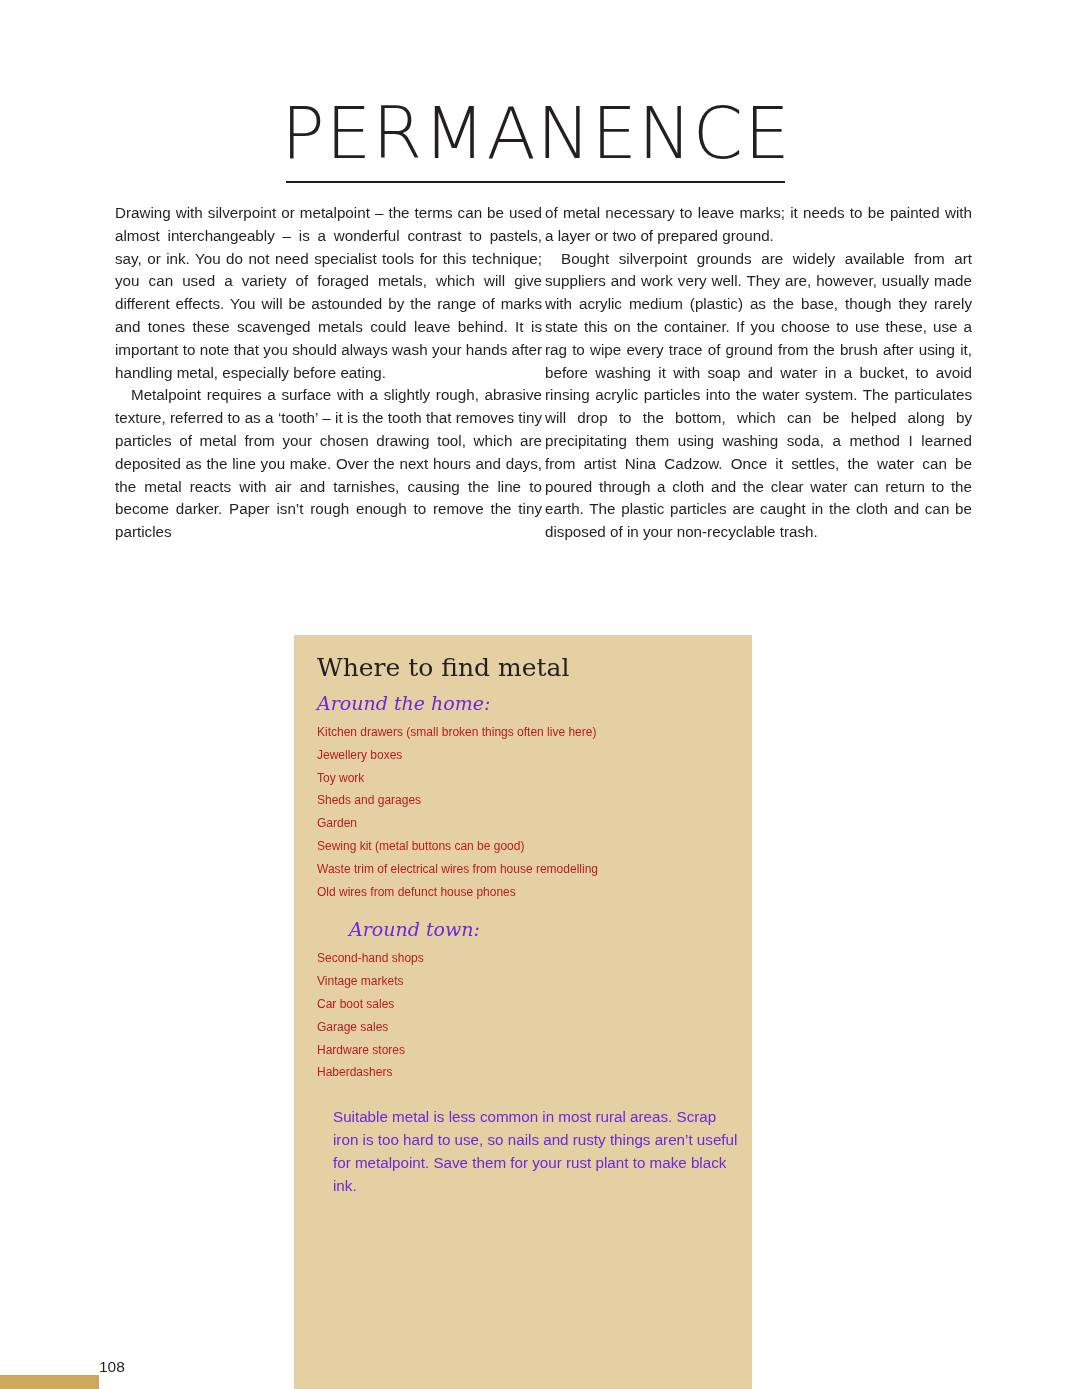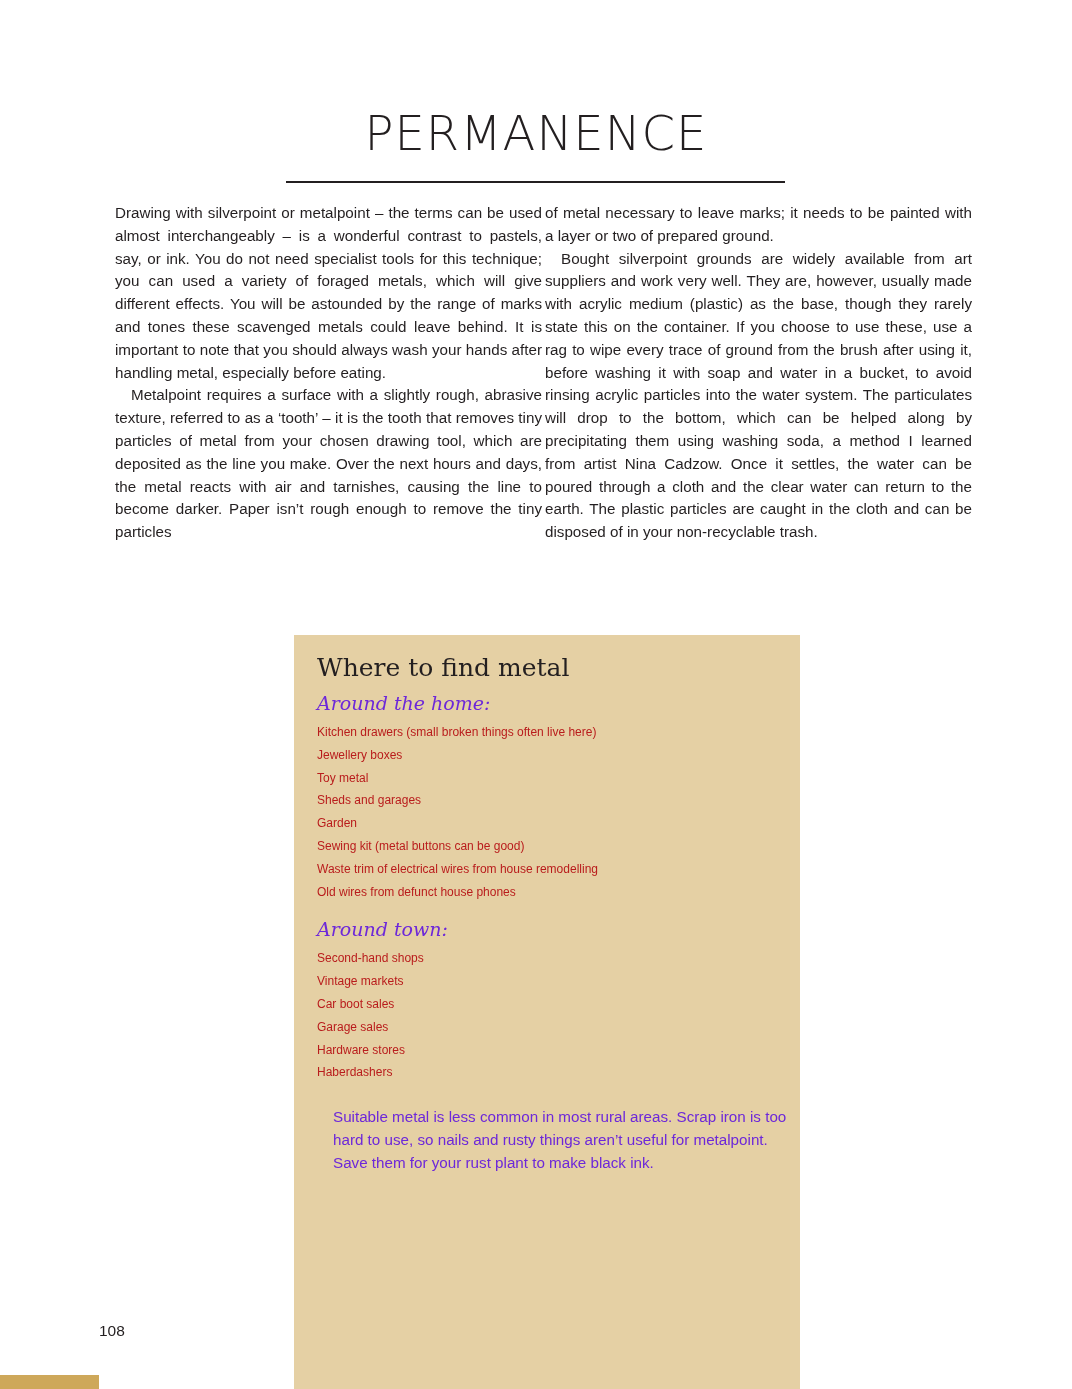--- a/index.html
+++ b/index.html
@@ -1,31 +1,31 @@
 <!DOCTYPE html>
 <html><head>
 <meta charset="utf-8">
 <style>
   html, body { margin: 0; padding: 0; background: #ffffff; }
   body { width: 1072px; height: 1389px; position: relative; overflow: hidden; color: #231f20; font-family: "Liberation Sans", "DejaVu Sans", sans-serif; }
-  .title { position: absolute; left: 0; top: 88px; width: 1072px; text-align: center; font-family: "DejaVu Sans", sans-serif; font-weight: 200; font-size: 48px; letter-spacing: 1px; line-height: 90px; color: #231f20; margin: 0; }
+  .title { position: absolute; left: 0; top: 88px; width: 1072px; text-align: center; font-family: "DejaVu Sans", sans-serif; font-weight: 200; font-size: 72px; letter-spacing: 1px; line-height: 90px; color: #231f20; margin: 0; }
   .rule { position: absolute; left: 286px; top: 181px; width: 499px; height: 2px; background: #231f20; }
   .col { position: absolute; top: 202px; width: 427px; font-size: 15.2px; line-height: 22.8px; text-align: justify; color: #231f20; }
   .col p { margin: 0; }
   .col p.indent { text-indent: 16px; }
   .col-left { left: 115px; }
   .col-right { left: 545px; }
-  .box { position: absolute; left: 294px; top: 635px; width: 506px; height: 754px; background: #e5d0a4; box-sizing: border-box; padding: 16px 13px 0 23px; }
+  .box { position: absolute; left: 294px; top: 635px; width: 458px; height: 754px; background: #e5d0a4; box-sizing: border-box; padding: 16px 13px 0 23px; }
   .box h2 { margin: 0; font-family: "DejaVu Serif", serif; font-weight: normal; font-size: 25px; line-height: 34px; color: #231f20; }
   .box h3 { margin: 4px 0 4px 0; font-family: "DejaVu Serif", serif; font-style: italic; font-weight: normal; font-size: 19px; line-height: 28px; color: #6d28d9; }
-  .box h3.second { margin-top: 12px; }
+  .box h3.second { margin-top: 12px; margin-left: 32px; }
   .box ul { list-style: none; margin: 0; padding: 0; }
   .box li { font-size: 12px; line-height: 22.8px; color: #b91c1c; }
   .box .note { margin: 22px 0 0 16px; font-size: 15.2px; line-height: 22.8px; color: #6d28d9; }
-  .page-num { position: absolute; left: 99px; top: 1320px; font-size: 15.5px; line-height: 22px; color: #231f20; }
+  .page-num { position: absolute; left: 99px; top: 1356px; font-size: 15.5px; line-height: 22px; color: #231f20; }
   .corner-bar { position: absolute; left: 0; top: 1375px; width: 99px; height: 14px; background: #cea85a; }
 </style>
 </head>
 <body>
 
 <h1 class="title">PERMANENCE</h1>
 <div class="rule"></div>
 
 <div class="col col-left">
   <p>Drawing with silverpoint or metalpoint – the terms can be used almost interchangeably – is a wonderful contrast to pastels, say, or ink. You do not need specialist tools for this technique; you can used a variety of foraged metals, which will give different effects. You will be astounded by the range of marks and tones these scavenged metals could leave behind. It is important to note that you should always wash your hands after handling metal, especially before eating.</p>
@@ -37,21 +37,21 @@
   <p class="indent">Bought silverpoint grounds are widely available from art suppliers and work very well. They are, however, usually made with acrylic medium (plastic) as the base, though they rarely state this on the container. If you choose to use these, use a rag to wipe every trace of ground from the brush after using it, before washing it with soap and water in a bucket, to avoid rinsing acrylic particles into the water system. The particulates will drop to the bottom, which can be helped along by precipitating them using washing soda, a method I learned from artist Nina Cadzow. Once it settles, the water can be poured through a cloth and the clear water can return to the earth. The plastic particles are caught in the cloth and can be disposed of in your non-recyclable trash.</p>
 </div>
 
 <div class="box">
   <h2>Where to find metal</h2>
 
   <h3>Around the home:</h3>
   <ul>
     <li>Kitchen drawers (small broken things often live here)</li>
     <li>Jewellery boxes</li>
-    <li>Toy metal</li>
+    <li>Toy work</li>
     <li>Sheds and garages</li>
     <li>Garden</li>
     <li>Sewing kit (metal buttons can be good)</li>
     <li>Waste trim of electrical wires from house remodelling</li>
     <li>Old wires from defunct house phones</li>
   </ul>
 
   <h3 class="second">Around town:</h3>
   <ul>
     <li>Second-hand shops</li>

